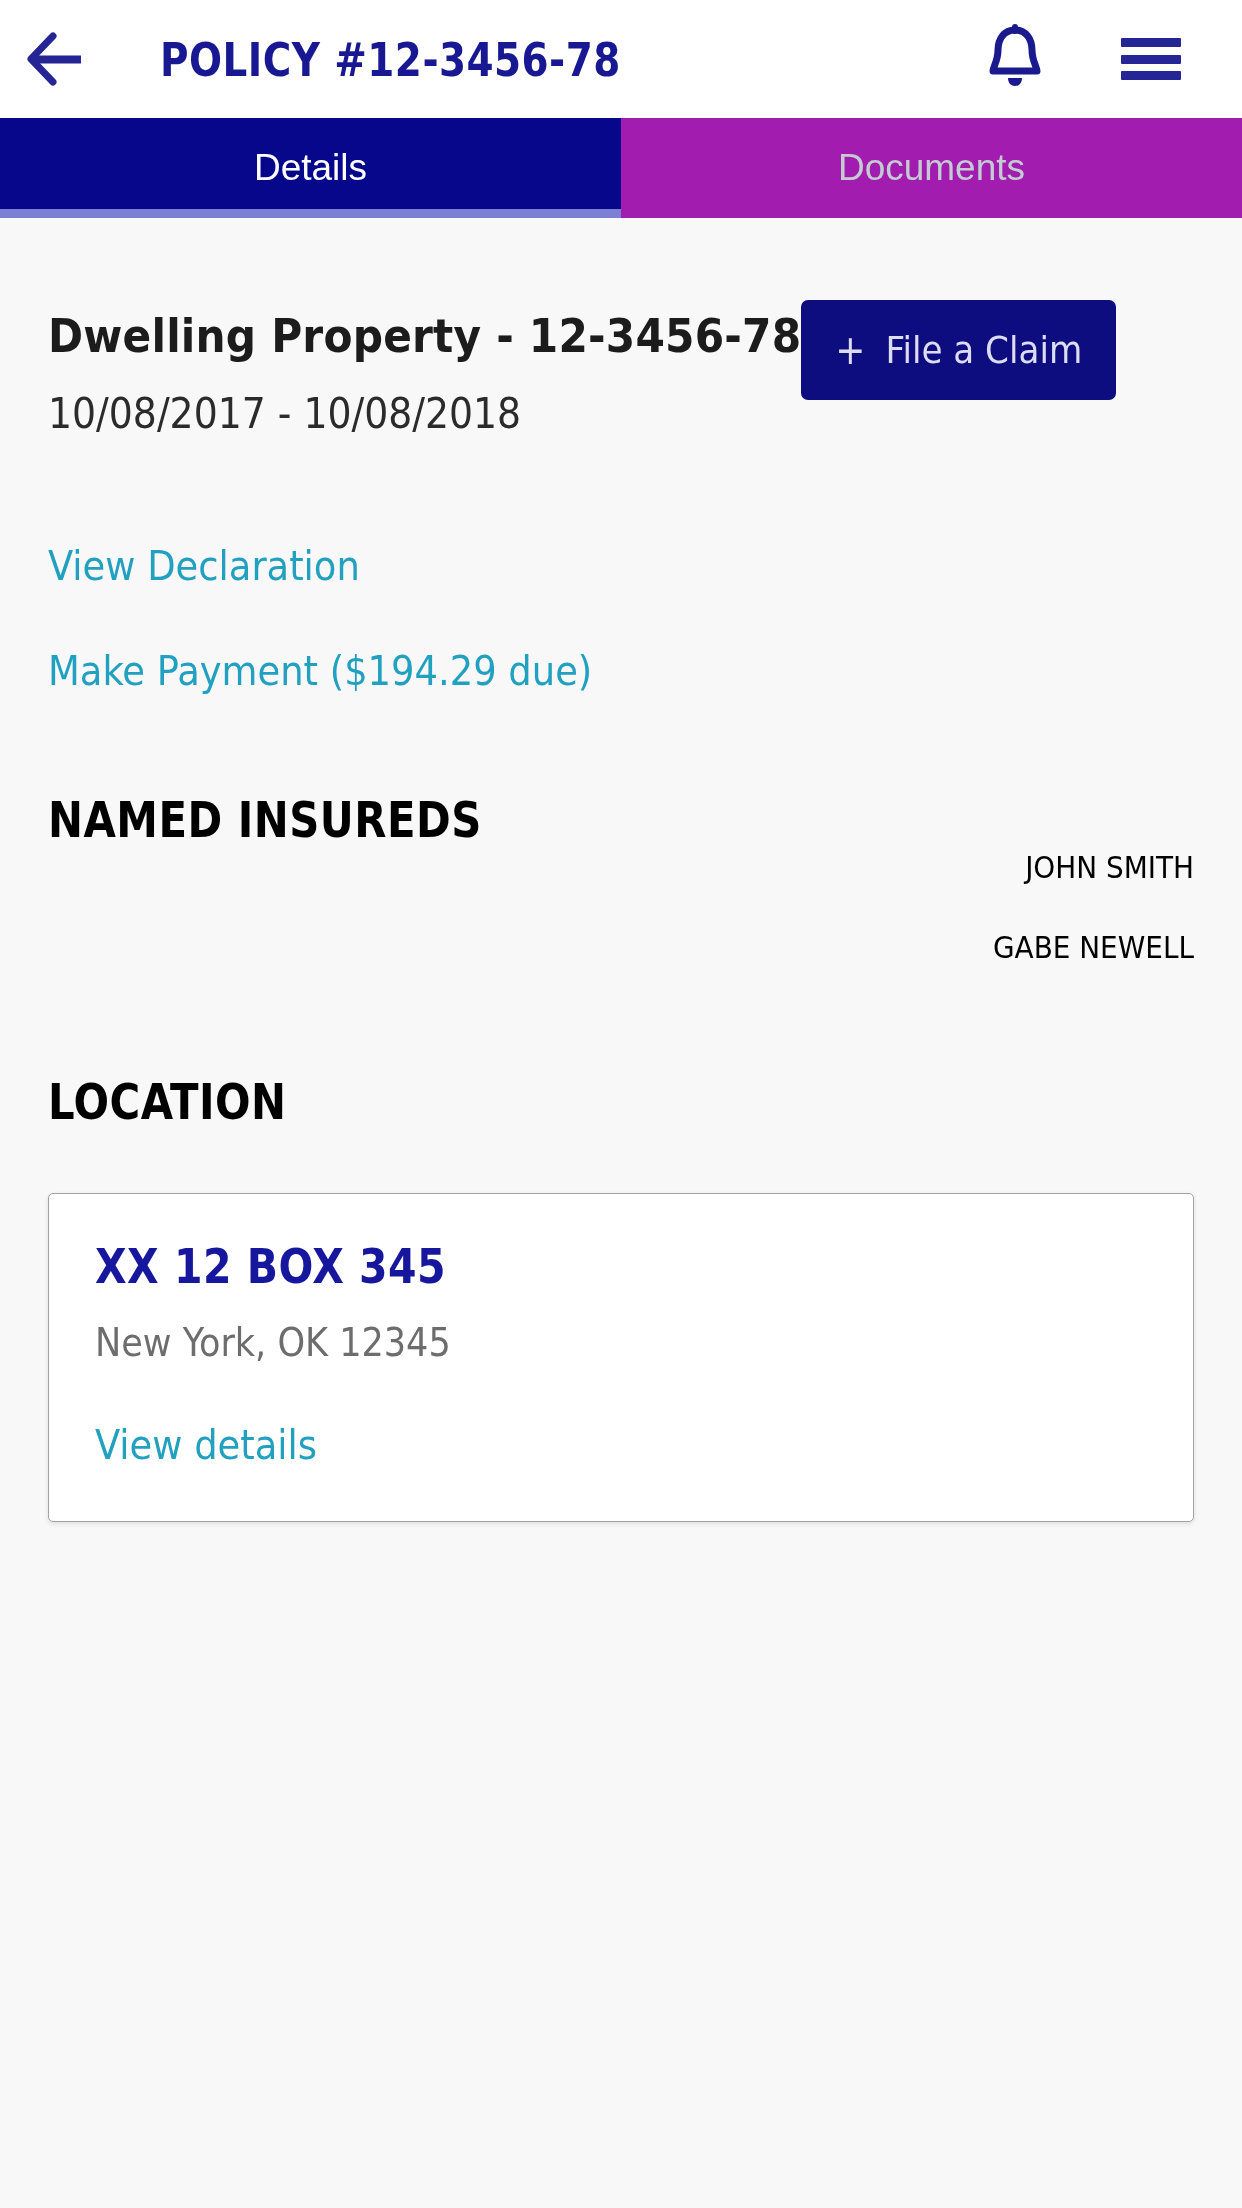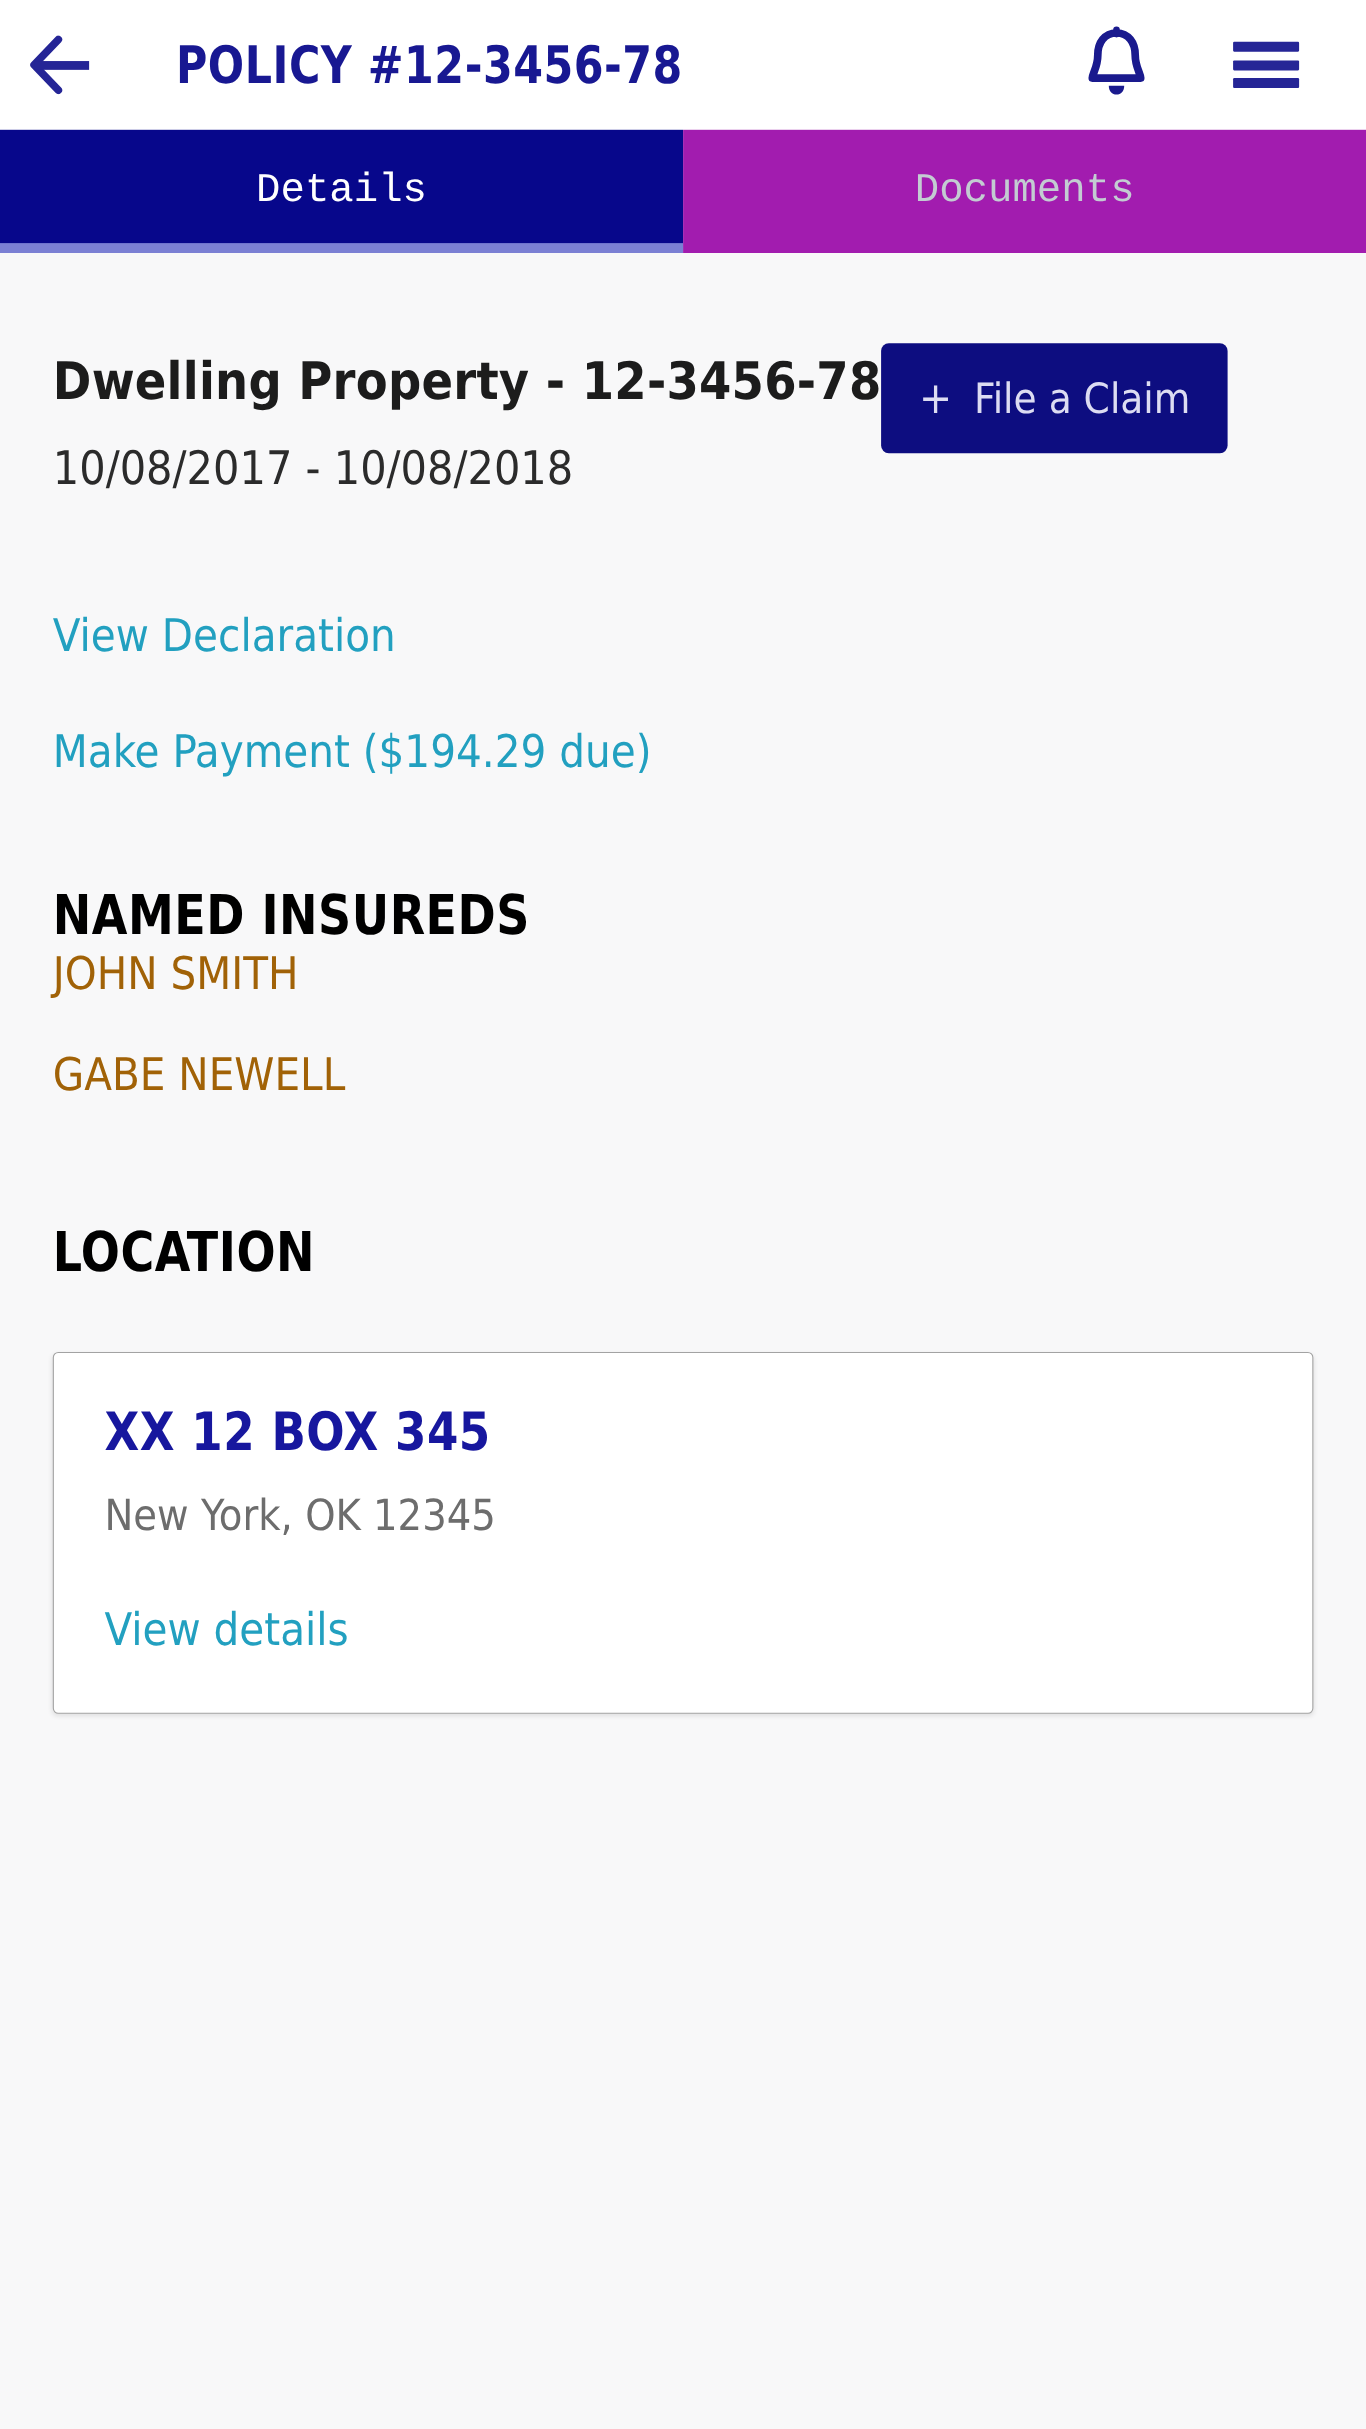--- a/index.html
+++ b/index.html
@@ -52,21 +52,21 @@
     justify-content:center;
     flex:0 0 auto;
   }
   .icon-btn.bell { margin-right:18px; }
   .icon-btn.menu { margin-right:32px; }
 
   .hamburger { width:60px; height:42px; display:flex; flex-direction:column; justify-content:space-between; }
   .hamburger span { display:block; height:9px; background:#252596; border-radius:1px; }
 
   
-  .tabbar { display:flex; height:112px;font-family:Liberation Mono, monospace; }
+  .tabbar { display:flex; height:100px; }
   .tab {
     flex:1 1 0;
     display:flex;
     align-items:center;
     justify-content:center;
     position:relative;
     font-size:37px;
   }
   .tab.active { background:#07078b; color:#ffffff; }
   .tab.inactive { background:#a21caf; color:#c3ccd2; }
@@ -139,24 +139,25 @@
     letter-spacing:0.5px;
     transform:scaleX(0.93);
     transform-origin:left center;
     white-space:nowrap;
   }
   .head-insureds { margin-top:96px; }
   .head-location { margin-top:108px; }
 
   .insured-item {
     font-family:"Liberation Sans Narrow","DejaVu Sans Condensed","Liberation Sans", sans-serif;
-    font-size:41px;
-    color:#a16207;
-    white-space:nowrap;
-    cursor:pointer;
+    font-size:31px;
+    color:#000000;
+    white-space:nowrap;
+    cursor:pointer;
+    text-align:right;
   }
   .insured-item:first-of-type { margin-top:52px; }
   .insured-item + .insured-item { margin-top:44px; }
 
   
   .loc-card {
     margin-top:62px;
     background:#ffffff;
     border:1px solid #a3a3a3;
     border-radius:5px;

